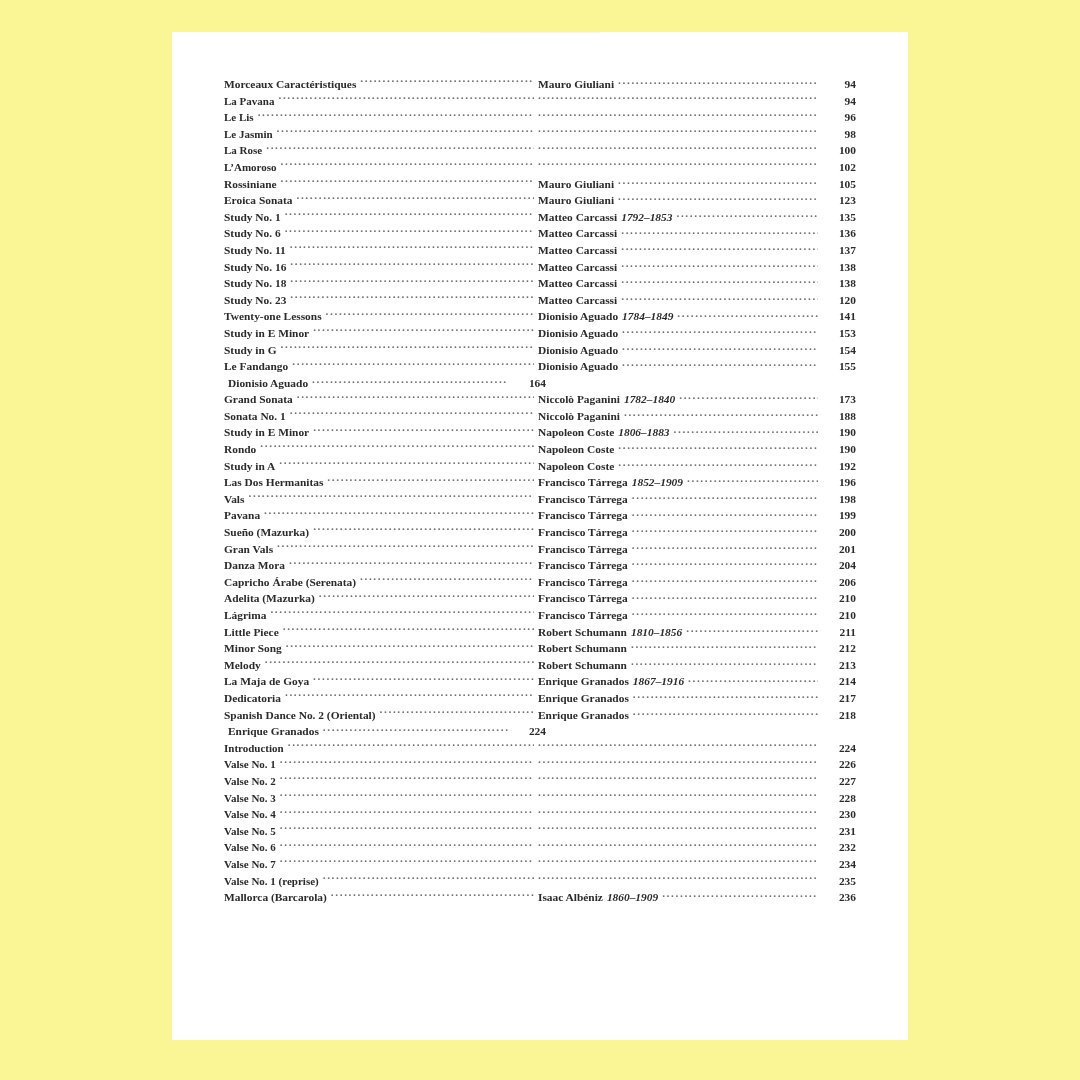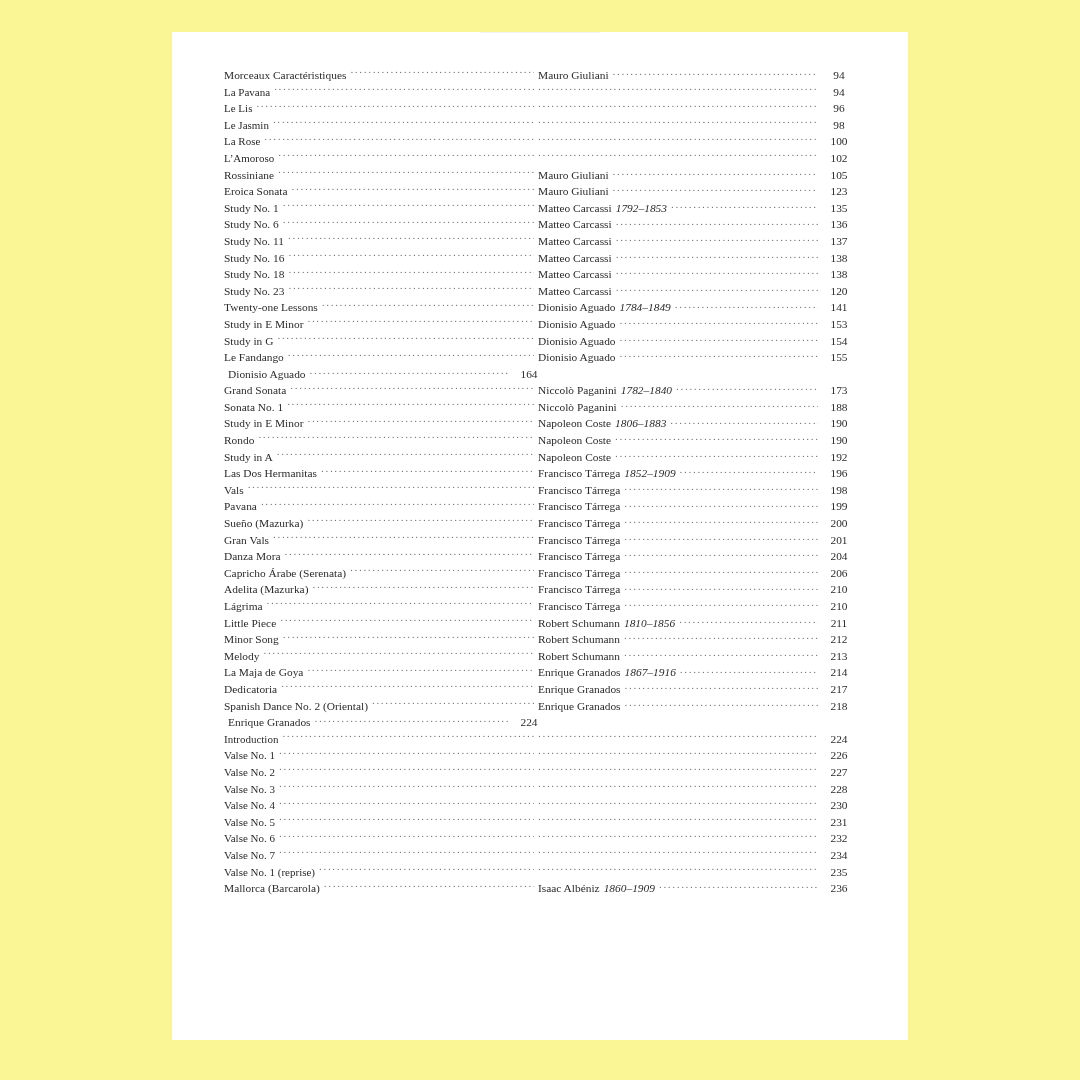--- a/index.html
+++ b/index.html
@@ -22,21 +22,22 @@
     background: #ffffff;
   }
   .page-inner {
     position: absolute;
     left: 33px;
     top: 28px;
     width: 670px;
   }
   .toc {
     width: 632px;
-    margin: 7px auto;
+    margin: 16px auto;
+    font-weight: bold;
   }
   .row {
     display: flex;
     align-items: baseline;
     font-size: 11.4px;
     line-height: 16.6px;
     color: #2b2b2b;
     white-space: nowrap;
   }
   .label {
@@ -71,21 +72,21 @@
     width: 280px;
     flex: 0 0 280px;
     display: flex;
     align-items: center;
     overflow: hidden;
     padding-left: 4px;
   }
   .col-page {
     width: 34px;
     flex: 0 0 34px;
-    text-align: center;
+    text-align: right;
     padding-left: 4px;
   }
   .composer {
     flex: 0 0 auto;
     padding-right: 4px;
   }
   .years {
     font-style: italic;
     padding-right: 4px;
     flex: 0 0 auto;

